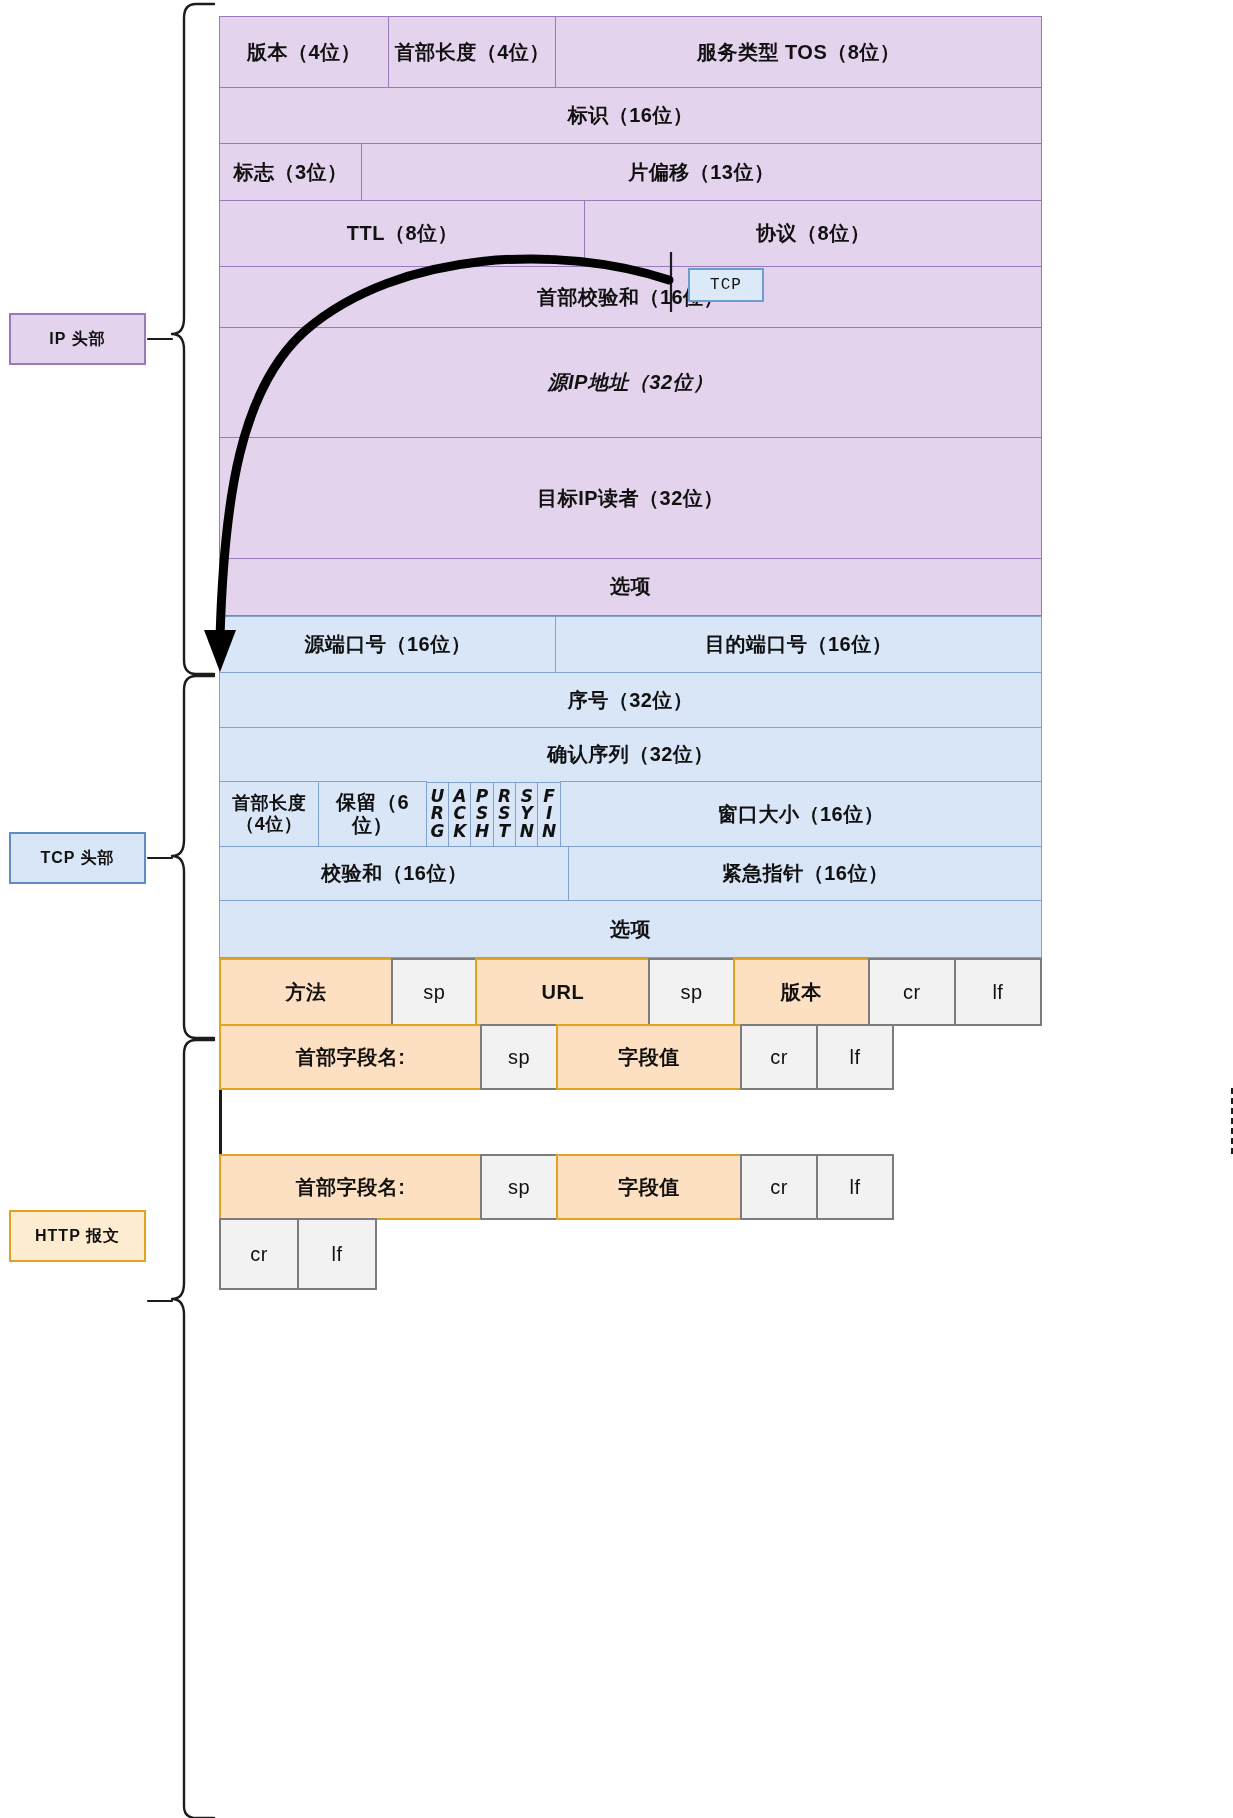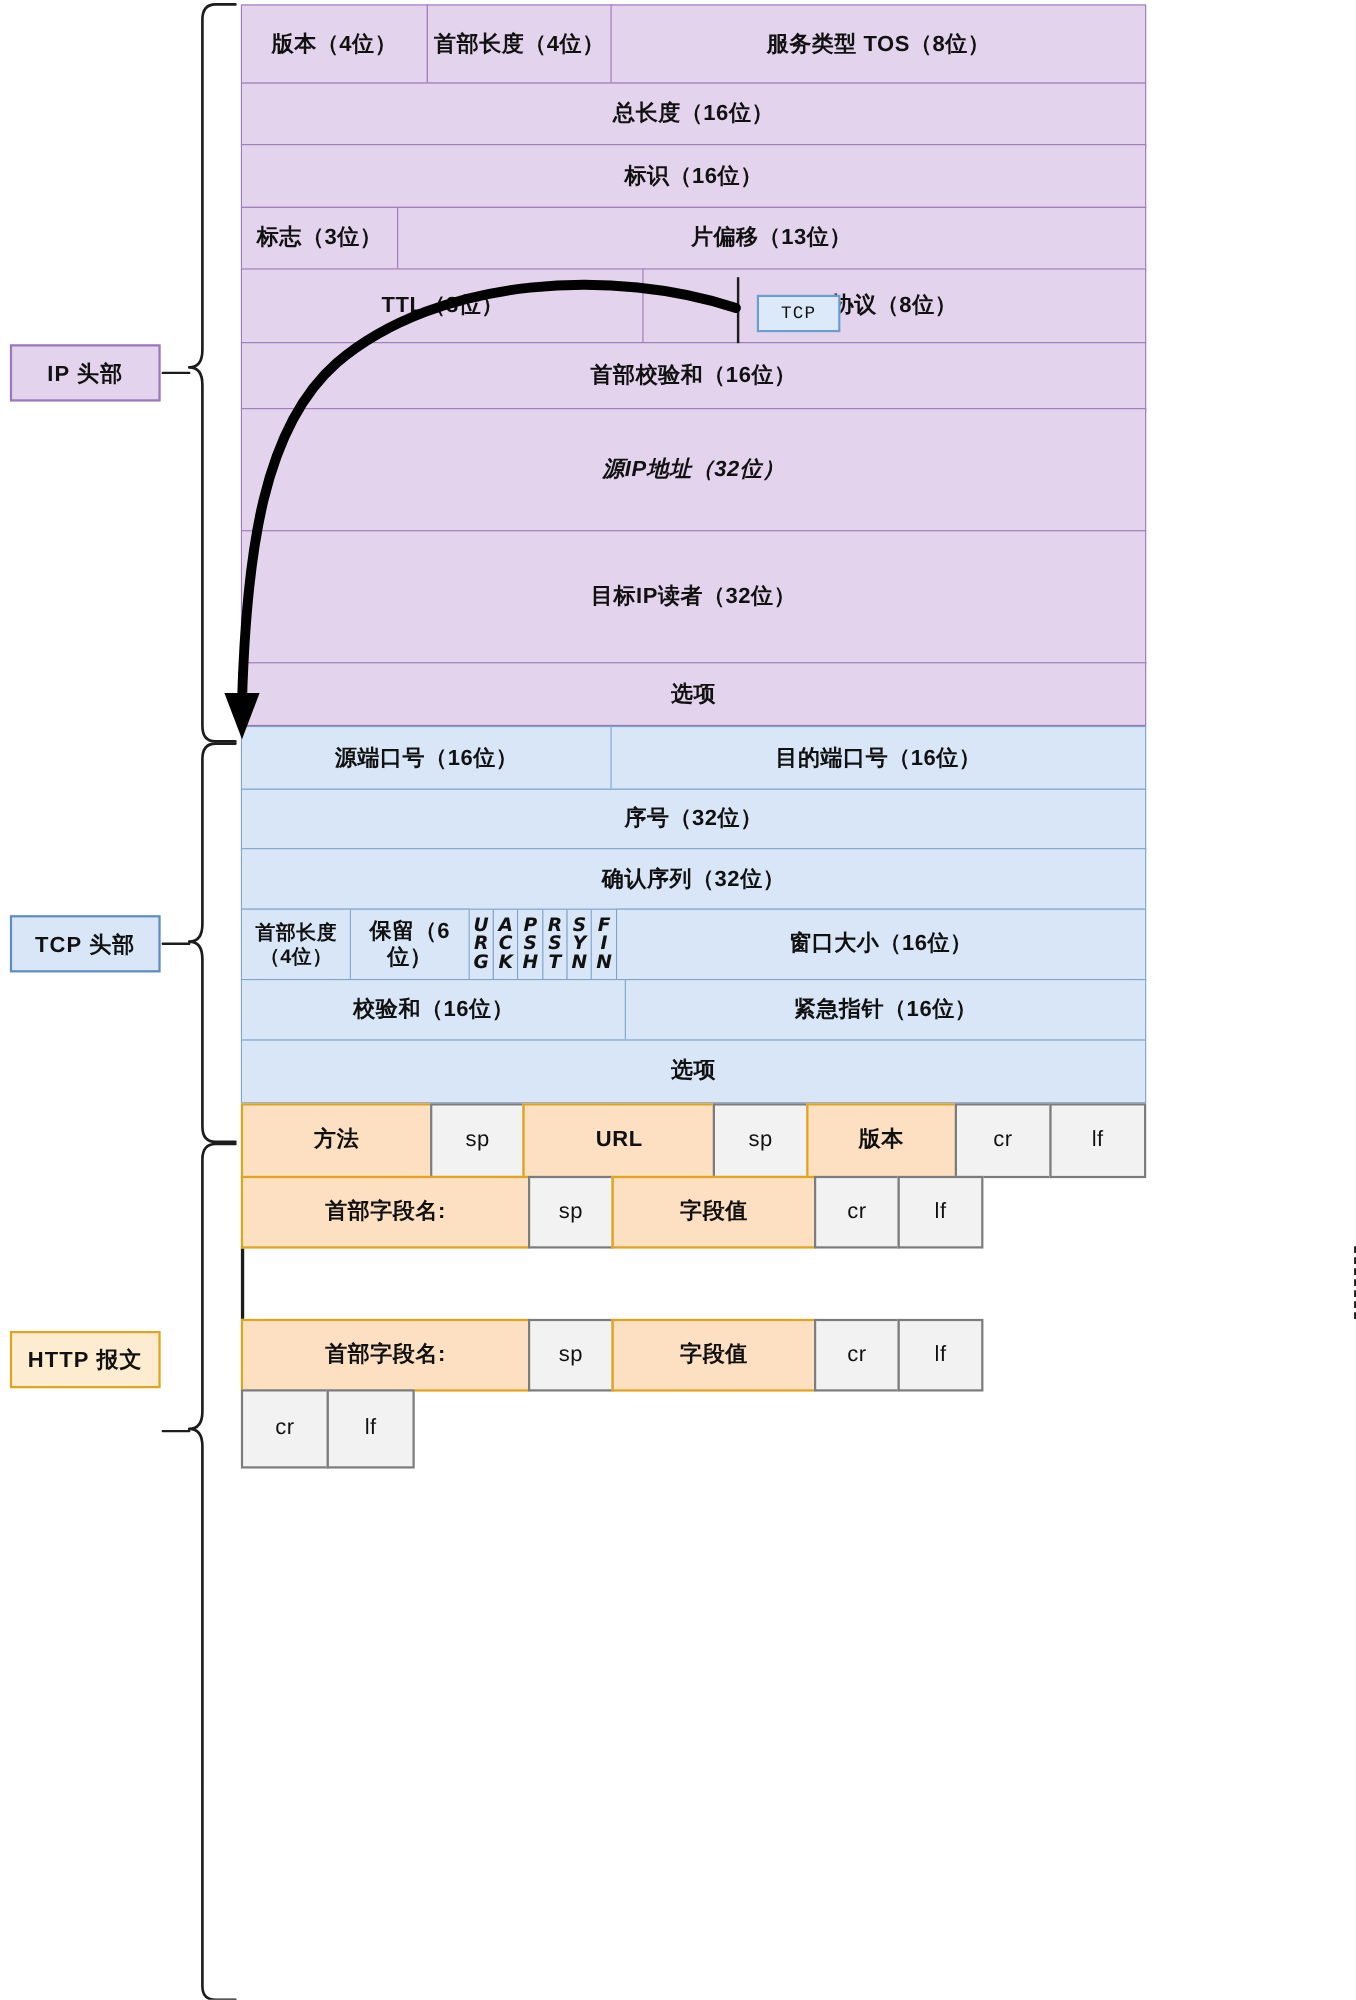--- a/index.html
+++ b/index.html
@@ -17,21 +17,21 @@
     font-weight:bold;
     font-size:20px;
     letter-spacing:.5px;
     line-height:1.15;
     position:relative;
   }
 
   
   #diagram{position:absolute;left:0;top:0;width:1233px;height:1818px;}
 
-  #stack{position:absolute;left:219px;top:4px;width:823px;}
+  #stack{position:absolute;left:219px;top:16px;width:823px;}
 
   
   .ip{background:#e3d3ec;border:1.5px solid #9b78b8;}
   .ip-row{display:flex;width:100%;}
 
   
   .tcp{background:#d8e6f7;border:1.5px solid #7fa3cc;}
   .tcp-row{display:flex;width:100%;}
 
   
@@ -49,21 +49,21 @@
     font-family:"DejaVu Sans",sans-serif;
     font-style:italic;
   }
   .flag span{display:block;}
 
   
   .tag{
     position:absolute;
     box-sizing:border-box;
     display:flex;align-items:center;justify-content:center;
-    font-weight:bold;font-size:20px;
+    font-weight:bold;font-size:16px;
     letter-spacing:1px;
   }
   .tag-ip{background:#e3d3ec;border:2.5px solid #9b78b8;}
   .tag-tcp{background:#d8e6f7;border:2.5px solid #5f8dc0;}
   .tag-http{background:#fdeccf;border:2.5px solid #e0a41f;}
 
   
   .tcp-badge{
     position:absolute;
     box-sizing:border-box;
@@ -102,25 +102,20 @@
             <span>版本（4位）</span>
           </div>
         <div class="cell ip" style="width:208px;height:72px;margin-left:-1.5px;">
             <span>首部长度（4位）</span>
           </div>
         <div class="cell ip" style="width:599px;height:72px;margin-left:-1.5px;">
             <span>服务类型 TOS（8位）</span>
           </div>
       </div>
 
-      <div class="ip-row" style="height:58px;margin-top:-1.5px;">
-        <div class="cell ip" style="width:1014px;height:58px;">
-            <span>总长度（16位）</span>
-          </div>
-      </div>
 
       <div class="ip-row" style="height:58px;margin-top:-1.5px;">
         <div class="cell ip" style="width:1014px;height:58px;text-align:center;">
             <span>标识（16位）</span>
           </div>
       </div>
 
       <div class="ip-row" style="height:58px;margin-top:-1.5px;">
         <div class="cell ip" style="width:176px;height:58px;">
             <span>标志（3位）</span>

